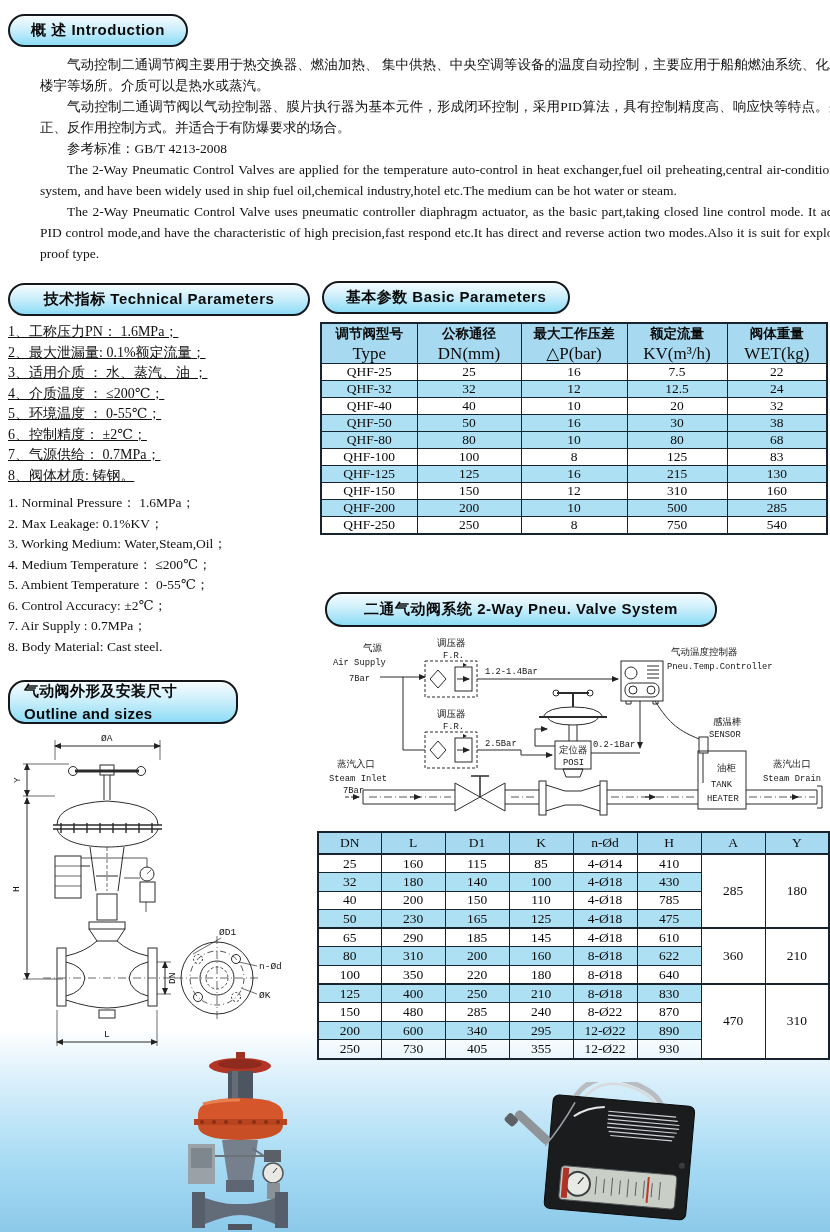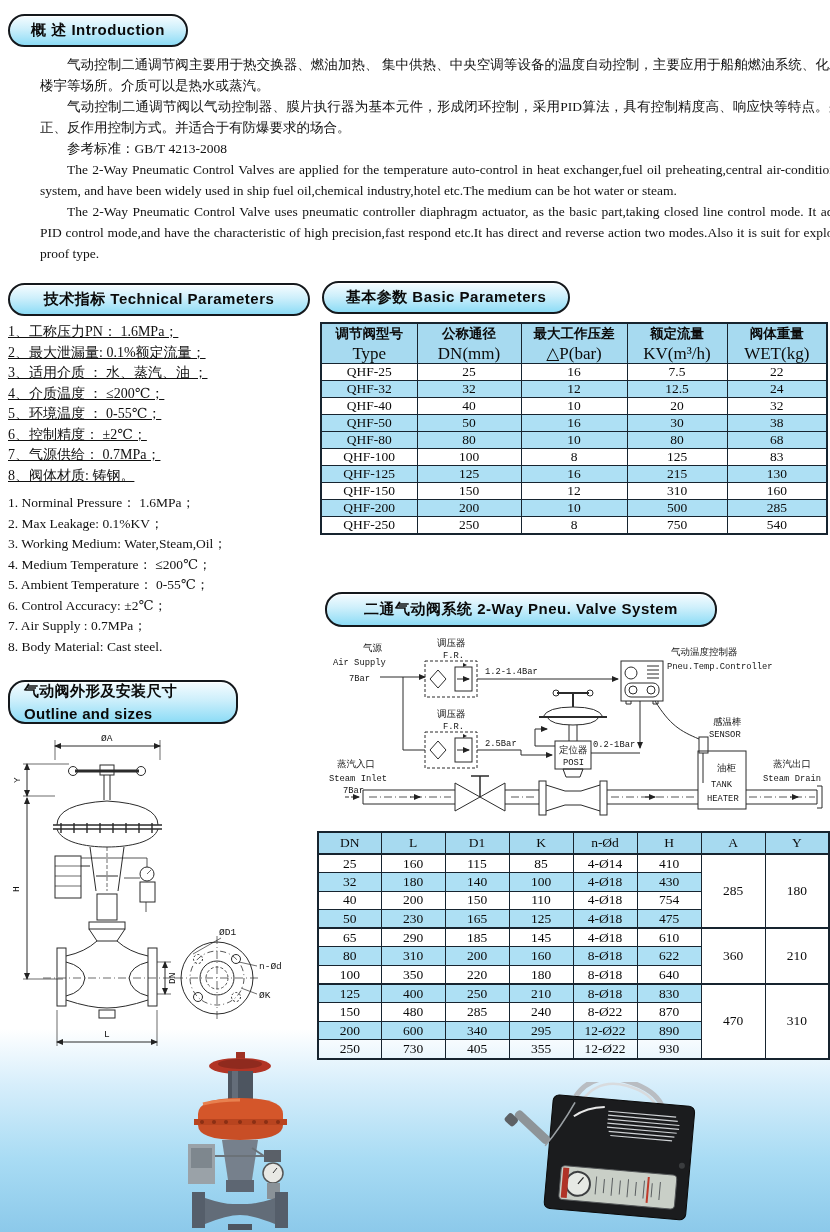--- a/index.html
+++ b/index.html
@@ -456,21 +456,21 @@
             <td>100</td>
             <td>4-Ø18</td>
             <td>430</td>
           </tr>
           <tr>
             <td>40</td>
             <td>200</td>
             <td>150</td>
             <td>110</td>
             <td>4-Ø18</td>
-            <td>754</td>
+            <td>785</td>
           </tr>
           <tr class="alt">
             <td>50</td>
             <td>230</td>
             <td>165</td>
             <td>125</td>
             <td>4-Ø18</td>
             <td>475</td>
           </tr>
           <tr class="group-start">

